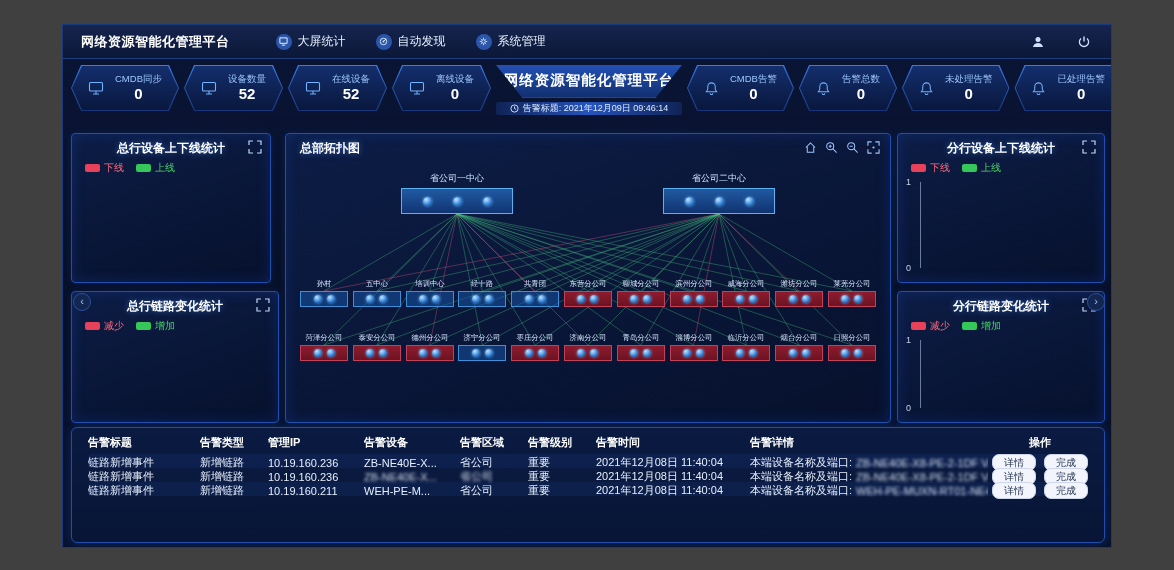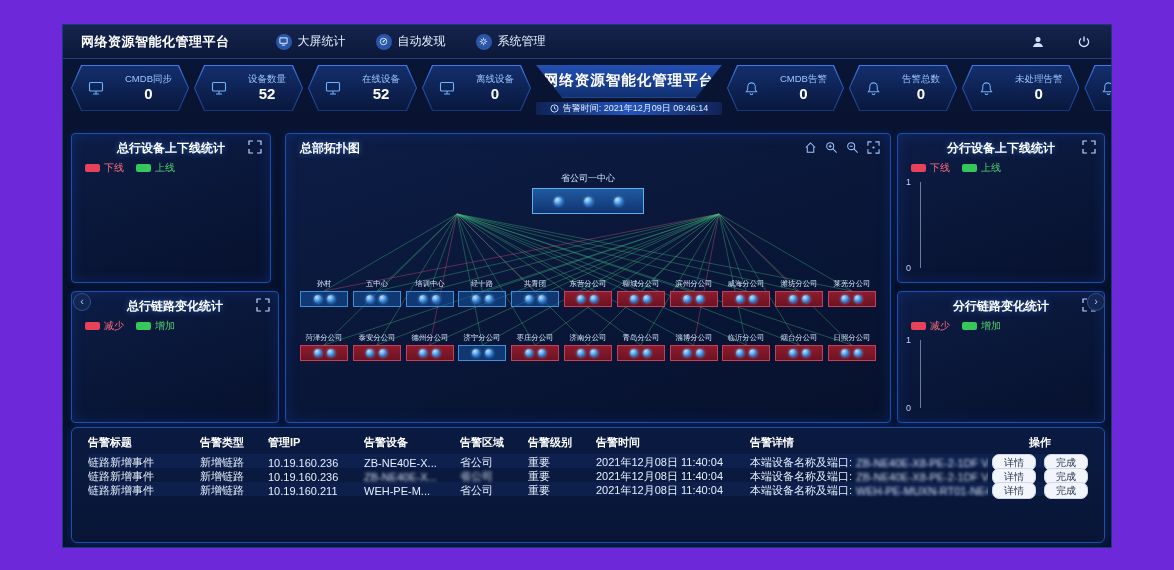--- a/index.html
+++ b/index.html
@@ -1,17 +1,17 @@
 <!DOCTYPE html>
 <html><head>
 <meta charset="utf-8">
 <style>
   * { margin:0; padding:0; box-sizing:border-box; }
   body { font-family:"Liberation Sans","DejaVu Sans",sans-serif; background:#fff; }
-  .page { position:relative; width:1174px; height:570px; background:#6d28d9; overflow:hidden; }
+  .page { position:relative; width:1174px; height:570px; background:#404040; overflow:hidden; }
   .dashboard { position:absolute; left:62px; top:24px; width:1050px; height:524px;
     background:linear-gradient(180deg,#0a1536 0%,#071028 55%,#081231 100%);
     border:1px solid #1b3a7c; color:#e8f1ff; overflow:hidden; }
 
   
   .navbar { position:absolute; top:0; left:0; right:0; height:34px; display:flex; align-items:center;
     padding:0 18px; background:linear-gradient(180deg,#16244f,#0b1838); border-bottom:1px solid #233f7d; }
   .brand { font-size:13px; font-weight:bold; letter-spacing:.5px; color:#fff; }
   .menu { display:flex; gap:30px; margin-left:46px; }
   .menu-item { display:flex; align-items:center; gap:6px; font-size:12px; color:#e8f1ff; cursor:pointer; }
@@ -19,21 +19,21 @@
   .nav-right { margin-left:auto; display:flex; gap:28px; align-items:center; }
   .nav-ico { width:18px; height:18px; display:flex; align-items:center; justify-content:center; cursor:pointer; }
 
   
   .stats { position:absolute; top:40px; left:0; right:0; height:50px; display:flex; gap:5px; padding:0 8px; align-items:stretch; }
   .stats-group { display:flex; flex:1; gap:5px; }
   .hex { flex:1; position:relative; clip-path:polygon(10px 0,calc(100% - 10px) 0,100% 50%,calc(100% - 10px) 100%,10px 100%,0 50%);
     background:linear-gradient(180deg,#3d79e8,#17357c); padding:1px; height:46px; }
   .hex-in { clip-path:polygon(10px 0,calc(100% - 10px) 0,100% 50%,calc(100% - 10px) 100%,10px 100%,0 50%);
     background:linear-gradient(180deg,rgba(18,44,104,.96),rgba(8,22,58,.96)); height:100%;
-    display:flex; align-items:center; gap:21px; padding:0 16px; }
+    display:flex; align-items:center; gap:11px; padding:0 16px; }
   .badge-txt { display:flex; flex-direction:column; align-items:center; flex:1; line-height:1.25; }
   .badge-label { font-size:9.5px; color:#9cc6ff; white-space:nowrap; }
   .badge-value { font-size:15px; font-weight:bold; color:#ffffff; }
   .center-col { width:210px; display:flex; flex-direction:column; align-items:center; }
   .center-title { width:100%; height:36px; clip-path:polygon(0 0,100% 0,calc(100% - 26px) 100%,26px 100%);
     background:linear-gradient(180deg,#2250b4,#123070); border-bottom:1px solid #3f74e0;
     display:flex; align-items:center; justify-content:center; font-size:14.5px; font-weight:bold; color:#fff; letter-spacing:1px; }
   .time-strip { margin-top:4px; min-width:186px; height:15px; border-radius:2px;
     background:linear-gradient(90deg,rgba(34,80,190,.25),rgba(42,96,214,.85),rgba(34,80,190,.25));
     display:flex; align-items:center; justify-content:center; gap:4px; font-size:9px; color:#dcebff; padding:0 10px; }
@@ -224,21 +224,21 @@
         </div>
       </div>
 
     <div class="center-col">
       <div class="center-title">网络资源智能化管理平台</div>
       <div class="time-strip">
         <svg width="9" height="9" viewBox="0 0 10 10">
               <circle cx="5" cy="5" r="4" fill="none" stroke="#dcebff"></circle>
               <path d="M5 2.6V5l1.8 1" stroke="#dcebff" fill="none"></path>
             </svg>
-        <span>告警时间: 2021年12月09日 09:46:14</span>
+        <span>告警标题: 2021年12月09日 09:46:14</span>
       </div>
     </div>
 
     <div class="stats-group">
 
         <div class="hex">
           <div class="hex-in">
             <span>
               <svg width="15" height="15" viewBox="0 0 16 16">
                   <path d="M8 2a4 4 0 0 0-4 4v3l-1.5 2.5h11L12 9V6a4 4 0 0 0-4-4z" fill="none" stroke="#6fb2ff" stroke-width="1.1"></path>
@@ -417,20 +417,28 @@
 
           <div class="cluster">
             <div class="cluster-label">省公司一中心</div>
             <div class="cluster-box">
               <span class="router"></span>
               <span class="router"></span>
               <span class="router"></span>
             </div>
           </div>
 
+          <div class="cluster">
+            <div class="cluster-label">省公司二中心</div>
+            <div class="cluster-box">
+              <span class="router"></span>
+              <span class="router"></span>
+              <span class="router"></span>
+            </div>
+          </div>
         </div>
 
       <div class="topo-row r1">
 
           <div class="node">
             <div class="node-label">孙村</div>
             <div class="node-box" data-type="blue">
               <span class="router sm"></span>
               <span class="router sm"></span>
             </div>

